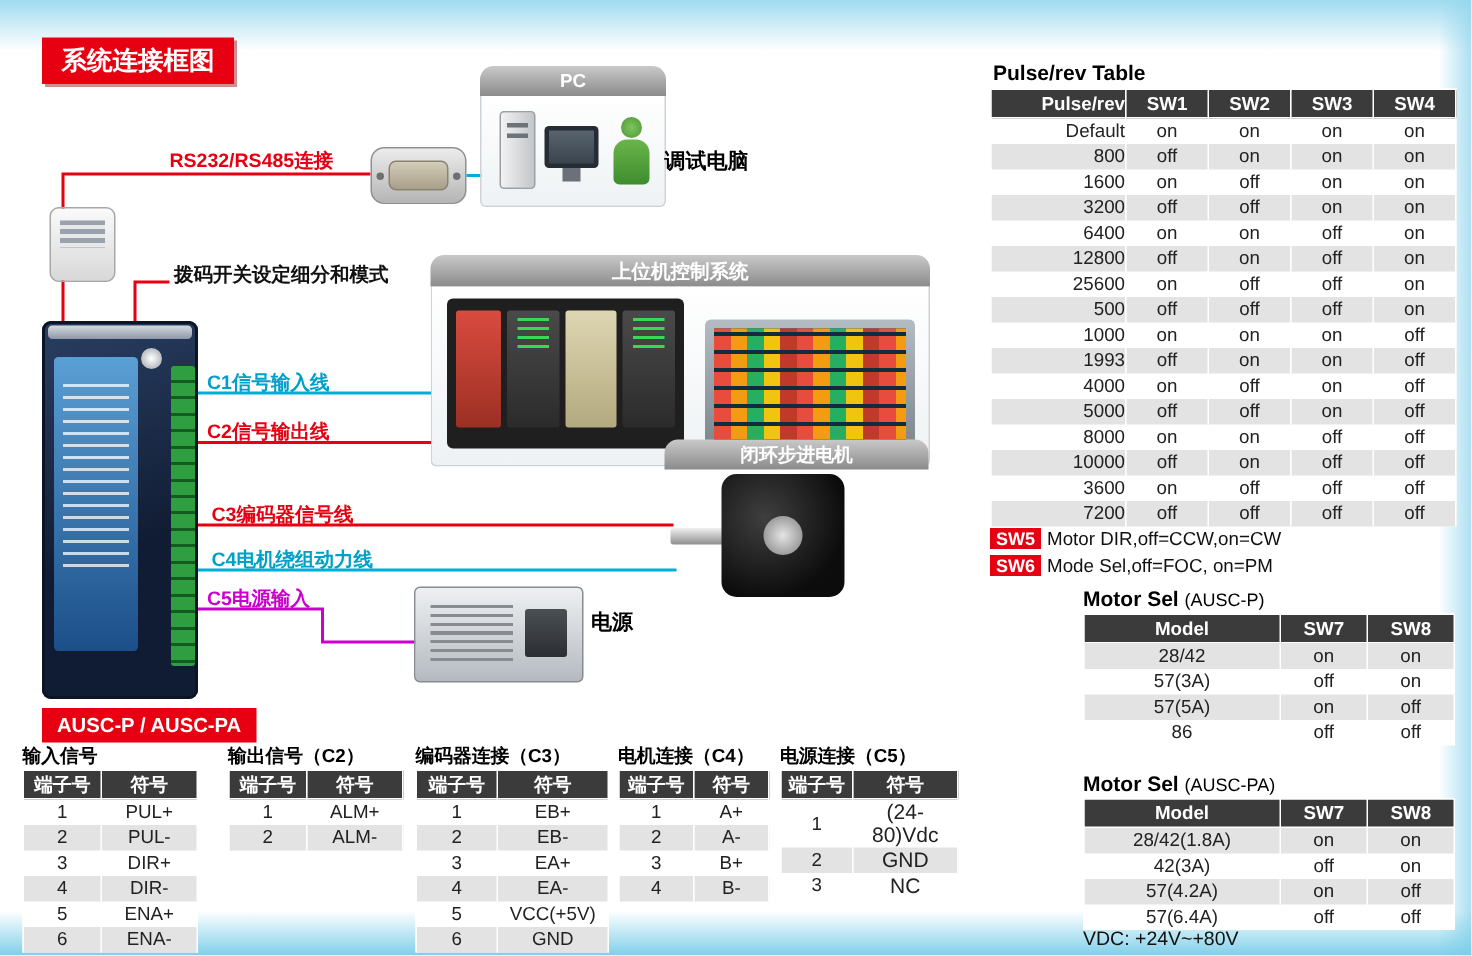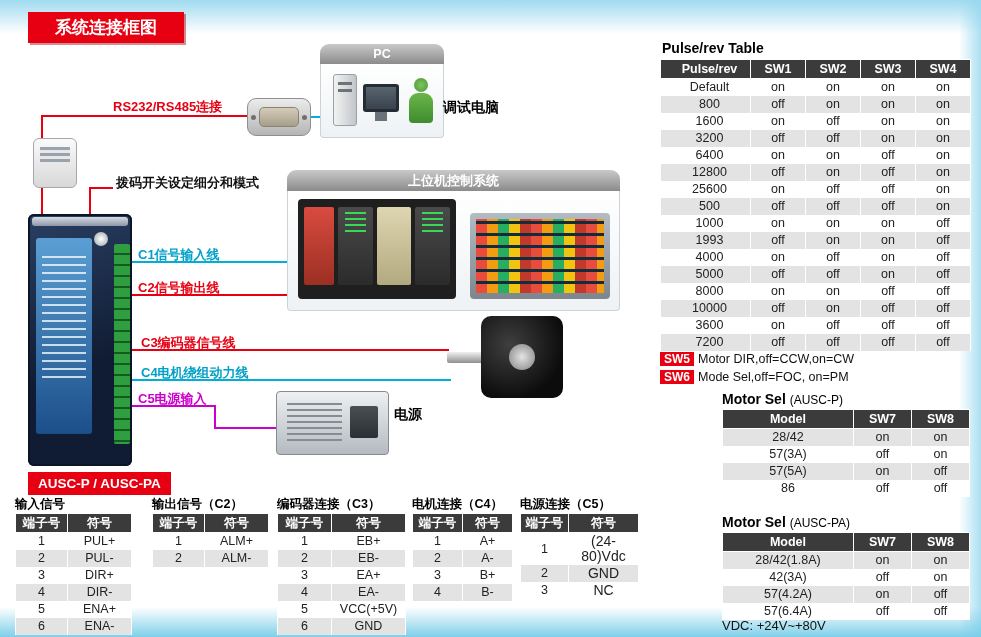--- a/index.html
+++ b/index.html
@@ -6,22 +6,22 @@
   html,body { width:981px; height:637px; overflow:hidden; }
   body { font-family:"Liberation Sans","DejaVu Sans",sans-serif; }
   .page {
     position:relative; width:981px; height:637px;
     background:
       linear-gradient(180deg, rgba(150,215,238,.9) 0%, rgba(255,255,255,0) 34px),
       linear-gradient(0deg, rgba(120,205,232,.95) 0%, rgba(255,255,255,0) 30px),
       linear-gradient(270deg, rgba(150,215,238,.8) 0%, rgba(255,255,255,0) 22px),
       #ffffff;
   }
-  .title-badge { position:absolute; left:28px; top:12px; background:#e60012; color:#fff;
-    font-size:17px; font-weight:bold; padding:4px 27px; box-shadow:2px 2px 0 rgba(160,0,10,.45); }
+  .title-badge { position:absolute; left:28px; top:25px; background:#e60012; color:#fff;
+    font-size:17px; font-weight:bold; padding:4px 13px; box-shadow:2px 2px 0 rgba(160,0,10,.45); }
   .wires { position:absolute; left:0; top:0; z-index:1; }
   .w-red { stroke:#e60012; stroke-width:2; fill:none; }
   .w-cyan { stroke:#00aed6; stroke-width:2; fill:none; }
   .w-mag { stroke:#cc00cc; stroke-width:2; fill:none; }
 
   .art, .panel { position:absolute; z-index:2; }
   .dlabel { position:absolute; z-index:3; font-size:13px; font-weight:bold; white-space:nowrap; }
   .lbl-red { color:#e60012; } .lbl-cyan { color:#00a0c8; } .lbl-mag { color:#cc00cc; } .lbl-dark { color:#111; }
   .caption { position:absolute; z-index:3; font-size:14px; font-weight:bold; color:#000; white-space:nowrap; }
 
@@ -103,21 +103,21 @@
   
   .sec-title { position:absolute; z-index:3; font-weight:bold; font-size:14px; color:#000; white-space:nowrap; }
   .sec-title.small { font-size:12.5px; }
   .variant { font-weight:normal; font-size:12px; }
   .dtable { position:absolute; z-index:3; border-collapse:collapse; table-layout:fixed; background:#fff; }
   .dtable th { background:#3b3b3b; color:#fff; font-weight:bold; font-size:12.5px; padding:2px 0; border:1px solid #fff; text-align:center; line-height:14px; }
   .dtable td { font-size:12.5px; color:#222; text-align:center; padding:1px 0; line-height:15px;
     border-left:1px solid #fff; border-right:1px solid #fff; }
   .zebra-even tbody tr:nth-child(even) td { background:#e3e3e3; }
   .zebra-odd tbody tr:nth-child(odd) td { background:#e3e3e3; }
-  .pulse th:first-child, .pulse td:first-child { text-align:center; padding-left:8px; }
+  .pulse th:first-child, .pulse td:first-child { text-align:right; padding-left:8px; }
   .t-power td:nth-child(2) { font-size:14px; }
 
   .sw-note { position:absolute; z-index:3; font-size:12.5px; color:#111; white-space:nowrap; }
   .sw-badge { display:inline-block; background:#e60012; color:#fff; font-weight:bold; font-size:12px; padding:0 4px; margin-right:4px; }
   .vdc-note { position:absolute; z-index:3; font-size:13px; color:#111; }
 </style>
 </head>
 <body>
 
 <div class="page">
@@ -165,20 +165,24 @@
         <div class="plc-mod plc-dark"></div>
         <div class="plc-mod plc-screen"></div>
         <div class="plc-mod plc-dark"></div>
       </div>
       <div class="hmi">
         <div class="hmi-screen"></div>
       </div>
     </div>
   </div>
 
+  <div class="panel motor-panel">
+    <div class="panel-header">闭环步进电机</div>
+    <div class="panel-body no-frame"></div>
+  </div>
   <div class="art motor-art">
     <div class="motor-shaft"></div>
     <div class="motor-body">
       <div class="motor-hub"></div>
     </div>
   </div>
 
   <div class="art psu">
     <div class="psu-vents"></div>
     <div class="psu-slot"></div>

